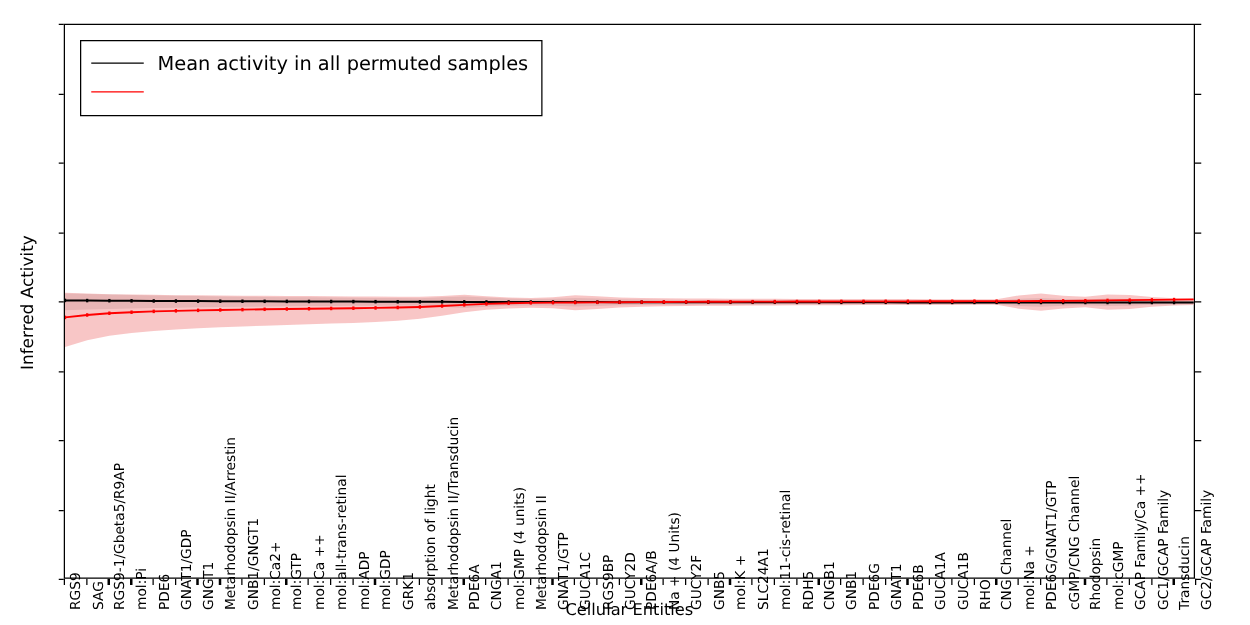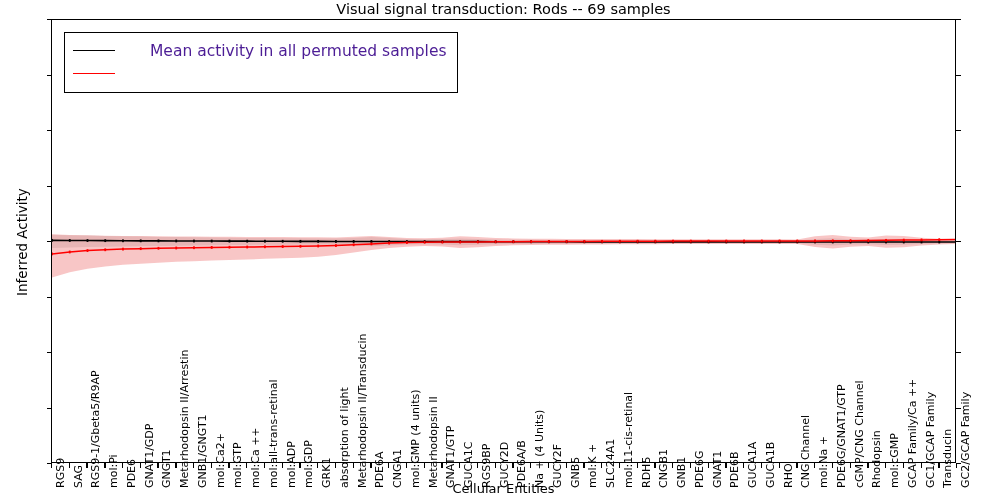--- a/index.html
+++ b/index.html
@@ -27,30 +27,29 @@
         bottom:0;line-height:11px;}
   .xaxis-title{position:absolute;left:51px;top:481px;width:905px;
                text-align:center;font-size:13px;}
 
   
   .legend{position:absolute;left:64px;top:32px;border:1.3px solid #000;
           background:#fff;padding:6px 10px 7px 8px;z-index:30;}
   .legrow{display:flex;align-items:center;height:23px;}
   .legline{width:42px;height:0;border-top:1.6px solid #000;margin-right:11px;}
   .legline.red{border-top-color:#ff0000;}
-  .legtext{font-size:15.5px;color:#4c1d95;white-space:nowrap;margin-left:24px;}
+  .legtext{font-size:15.5px;color:#000000;white-space:nowrap;}
 
   svg{display:block;}
 </style>
 </head>
 <body>
 
 <div id="root">
 
-  <div class="title">Visual signal transduction: Rods -- 69 samples</div>
 
   <div class="axes">
     <div class="plotclip">
       <svg id="plot-svg" width="905" height="444" viewBox="0 0 905 444" preserveAspectRatio="none">
           <polygon points="0,214.785 17.745098039215687,215.229 35.490196078431374,215.61749999999998 53.23529411764706,216.006 70.98039215686275,216.339 88.72549019607843,216.6165 106.47058823529412,216.894 124.21568627450982,217.11599999999999 141.9607843137255,217.338 159.7058823529412,217.56 177.45098039215685,217.72650000000002 195.19607843137257,217.893 212.94117647058823,218.05949999999999 230.6862745098039,218.226 248.43137254901964,218.33700000000002 266.1764705882353,218.448 283.921568627451,218.559 301.66666666666663,217.893 319.4117647058824,217.11599999999999 337.15686274509807,218.004 354.9019607843137,218.892 372.6470588235294,219.22500000000002 390.39215686274514,219.00300000000001 408.1372549019608,218.448 425.88235294117646,218.892 443.62745098039215,219.447 461.3725490196078,219.669 479.11764705882354,219.8355 496.8627450980393,219.94650000000001 514.6078431372549,220.0575 532.3529411764706,220.113 550.0980392156862,220.1685 567.843137254902,220.224 585.5882352941177,220.27949999999998 603.3333333333333,220.335 621.0784313725491,220.3905 638.8235294117648,220.3905 656.5686274509803,220.446 674.3137254901961,220.446 692.0588235294117,220.5015 709.8039215686274,220.5015 727.5490196078432,220.55700000000002 745.2941176470588,220.55700000000002 763.0392156862745,219.00300000000001 780.7843137254903,218.33700000000002 798.5294117647059,219.22500000000002 816.2745098039215,219.558 834.0196078431372,218.892 851.7647058823529,219.114 869.5098039215686,219.89100000000002 887.2549019607843,220.335 905,220.55700000000002 905,223.221 887.2549019607843,223.44299999999998 869.5098039215686,223.887 851.7647058823529,224.66400000000002 834.0196078431372,224.88599999999997 816.2745098039215,224.22 798.5294117647059,224.55300000000003 780.7843137254903,225.441 763.0392156862745,224.77499999999998 745.2941176470588,223.1655 727.5490196078432,223.221 709.8039215686274,223.221 692.0588235294117,223.221 674.3137254901961,223.27649999999997 656.5686274509803,223.27649999999997 638.8235294117648,223.332 621.0784313725491,223.332 603.3333333333333,223.38750000000002 585.5882352941177,223.44299999999998 567.843137254902,223.4985 550.0980392156862,223.55399999999997 532.3529411764706,223.6095 514.6078431372549,223.66500000000002 496.8627450980393,223.776 479.11764705882354,223.887 461.3725490196078,223.998 443.62745098039215,224.22 425.88235294117646,224.77499999999998 408.1372549019608,225.219 390.39215686274514,224.55300000000003 372.6470588235294,224.331 354.9019607843137,224.55300000000003 337.15686274509807,225.441 319.4117647058824,226.329 301.66666666666663,225.32999999999998 283.921568627451,224.44199999999998 266.1764705882353,224.4975 248.43137254901964,224.55300000000003 230.6862745098039,224.66400000000002 212.94117647058823,224.77499999999998 195.19607843137257,224.88599999999997 177.45098039215685,225.05249999999998 159.7058823529412,225.219 141.9607843137255,225.441 124.21568627450982,225.66299999999998 106.47058823529412,225.88500000000002 88.72549019607843,226.16250000000002 70.98039215686275,226.44 53.23529411764706,226.77300000000002 35.490196078431374,227.10599999999997 17.745098039215687,227.54999999999998 0,228.10500000000002" fill="#b0b0b0" fill-opacity="0.55" stroke="none"></polygon>
           <polygon points="0,214.23 17.745098039215687,214.896 35.490196078431374,215.34 53.23529411764706,215.673 70.98039215686275,215.895 88.72549019607843,216.11700000000002 106.47058823529412,216.28349999999998 124.21568627450982,216.45 141.9607843137255,216.561 159.7058823529412,216.672 177.45098039215685,216.78300000000002 195.19607843137257,216.894 212.94117647058823,217.005 230.6862745098039,217.11599999999999 248.43137254901964,217.227 266.1764705882353,217.338 283.921568627451,217.449 301.66666666666663,216.78300000000002 319.4117647058824,215.895 337.15686274509807,217.005 354.9019607843137,218.004 372.6470588235294,218.33700000000002 390.39215686274514,217.78199999999998 408.1372549019608,216.228 425.88235294117646,217.005 443.62745098039215,218.004 461.3725490196078,218.448 479.11764705882354,218.67 496.8627450980393,218.781 514.6078431372549,218.892 532.3529411764706,218.9475 550.0980392156862,219.00300000000001 567.843137254902,219.0585 585.5882352941177,219.114 603.3333333333333,219.1695 621.0784313725491,219.22500000000002 638.8235294117648,219.22500000000002 656.5686274509803,219.28050000000002 674.3137254901961,219.28050000000002 692.0588235294117,219.33599999999998 709.8039215686274,219.33599999999998 727.5490196078432,219.33599999999998 745.2941176470588,219.39149999999998 763.0392156862745,216.339 780.7843137254903,214.896 798.5294117647059,216.672 816.2745098039215,217.449 834.0196078431372,215.56199999999998 851.7647058823529,216.006 869.5098039215686,217.67100000000002 887.2549019607843,218.67 905,219.114 905,223.998 887.2549019607843,224.44199999999998 869.5098039215686,225.441 851.7647058823529,227.217 834.0196078431372,227.772 816.2745098039215,225.88500000000002 798.5294117647059,226.77300000000002 780.7843137254903,228.549 763.0392156862745,226.995 745.2941176470588,223.887 727.5490196078432,223.887 709.8039215686274,223.9425 692.0588235294117,223.9425 674.3137254901961,223.998 656.5686274509803,223.998 638.8235294117648,224.05349999999999 621.0784313725491,224.109 603.3333333333333,224.16449999999998 585.5882352941177,224.22 567.843137254902,224.331 550.0980392156862,224.44199999999998 532.3529411764706,224.55300000000003 514.6078431372549,224.66400000000002 496.8627450980393,224.77499999999998 479.11764705882354,224.997 461.3725490196078,225.32999999999998 443.62745098039215,225.996 425.88235294117646,227.217 408.1372549019608,228.10500000000002 390.39215686274514,226.551 372.6470588235294,226.107 354.9019607843137,226.77300000000002 337.15686274509807,227.88299999999998 319.4117647058824,229.88100000000003 301.66666666666663,232.54500000000002 283.921568627451,235.09799999999998 266.1764705882353,236.65200000000002 248.43137254901964,237.651 230.6862745098039,238.31699999999998 212.94117647058823,238.872 195.19607843137257,239.427 177.45098039215685,239.982 159.7058823529412,240.53699999999998 141.9607843137255,241.203 124.21568627450982,241.86899999999997 106.47058823529412,242.646 88.72549019607843,243.64499999999998 70.98039215686275,244.755 53.23529411764706,246.42000000000002 35.490196078431374,248.64000000000001 17.745098039215687,252.2475 0,257.52" fill="#f4a0a0" fill-opacity="0.6" stroke="none"></polygon>
           <path d="M0,220.335 L17.745098039215687,220.446 L35.490196078431374,220.55700000000002 L53.23529411764706,220.668 L70.98039215686275,220.77900000000002 L88.72549019607843,220.8345 L106.47058823529412,220.89 L124.21568627450982,220.94549999999998 L141.9607843137255,221.001 L159.7058823529412,221.0565 L177.45098039215685,221.112 L195.19607843137257,221.1675 L212.94117647058823,221.223 L230.6862745098039,221.2785 L248.43137254901964,221.334 L266.1764705882353,221.3895 L283.921568627451,221.44500000000002 L301.66666666666663,221.44500000000002 L319.4117647058824,221.50050000000002 L337.15686274509807,221.556 L354.9019607843137,221.556 L372.6470588235294,221.6115 L390.39215686274514,221.6115 L408.1372549019608,221.667 L425.88235294117646,221.667 L443.62745098039215,221.7225 L461.3725490196078,221.7225 L479.11764705882354,221.778 L496.8627450980393,221.778 L514.6078431372549,221.778 L532.3529411764706,221.8335 L550.0980392156862,221.8335 L567.843137254902,221.8335 L585.5882352941177,221.889 L603.3333333333333,221.889 L621.0784313725491,221.889 L638.8235294117648,221.889 L656.5686274509803,221.889 L674.3137254901961,221.9445 L692.0588235294117,221.9445 L709.8039215686274,221.9445 L727.5490196078432,221.9445 L745.2941176470588,221.9445 L763.0392156862745,221.9445 L780.7843137254903,222 L798.5294117647059,222 L816.2745098039215,222 L834.0196078431372,222 L851.7647058823529,222 L869.5098039215686,222 L887.2549019607843,222 L905,222" fill="none" stroke="#000000" stroke-width="1.6" stroke-linejoin="round"></path>
           <path d="M0,233.9325 L17.745098039215687,231.98999999999998 L35.490196078431374,230.60250000000002 L53.23529411764706,229.76999999999998 L70.98039215686275,229.104 L88.72549019607843,228.66 L106.47058823529412,228.27150000000003 L124.21568627450982,227.99399999999997 L141.9607843137255,227.7165 L159.7058823529412,227.439 L177.45098039215685,227.217 L195.19607843137257,226.995 L212.94117647058823,226.77300000000002 L230.6862745098039,226.551 L248.43137254901964,226.329 L266.1764705882353,225.996 L283.921568627451,225.552 L301.66666666666663,224.77499999999998 L319.4117647058824,223.887 L337.15686274509807,223.10999999999999 L354.9019607843137,222.55499999999998 L372.6470588235294,222.2775 L390.39215686274514,222.111 L408.1372549019608,222 L425.88235294117646,221.889 L443.62745098039215,221.778 L461.3725490196078,221.667 L479.11764705882354,221.556 L496.8627450980393,221.50050000000002 L514.6078431372549,221.44500000000002 L532.3529411764706,221.3895 L550.0980392156862,221.334 L567.843137254902,221.2785 L585.5882352941177,221.223 L603.3333333333333,221.1675 L621.0784313725491,221.112 L638.8235294117648,221.112 L656.5686274509803,221.0565 L674.3137254901961,221.0565 L692.0588235294117,221.001 L709.8039215686274,221.001 L727.5490196078432,220.94549999999998 L745.2941176470588,220.94549999999998 L763.0392156862745,220.89 L780.7843137254903,220.77900000000002 L798.5294117647059,220.668 L816.2745098039215,220.55700000000002 L834.0196078431372,220.335 L851.7647058823529,220.113 L869.5098039215686,219.89100000000002 L887.2549019607843,219.669 L905,219.447" fill="none" stroke="#ff0000" stroke-width="1.5" stroke-linejoin="round"></path>
           <rect x="-0.9" y="218.935" width="1.8" height="2.8" fill="#000000"></rect>
           <rect x="16.84509803921569" y="219.046" width="1.8" height="2.8" fill="#000000"></rect>

